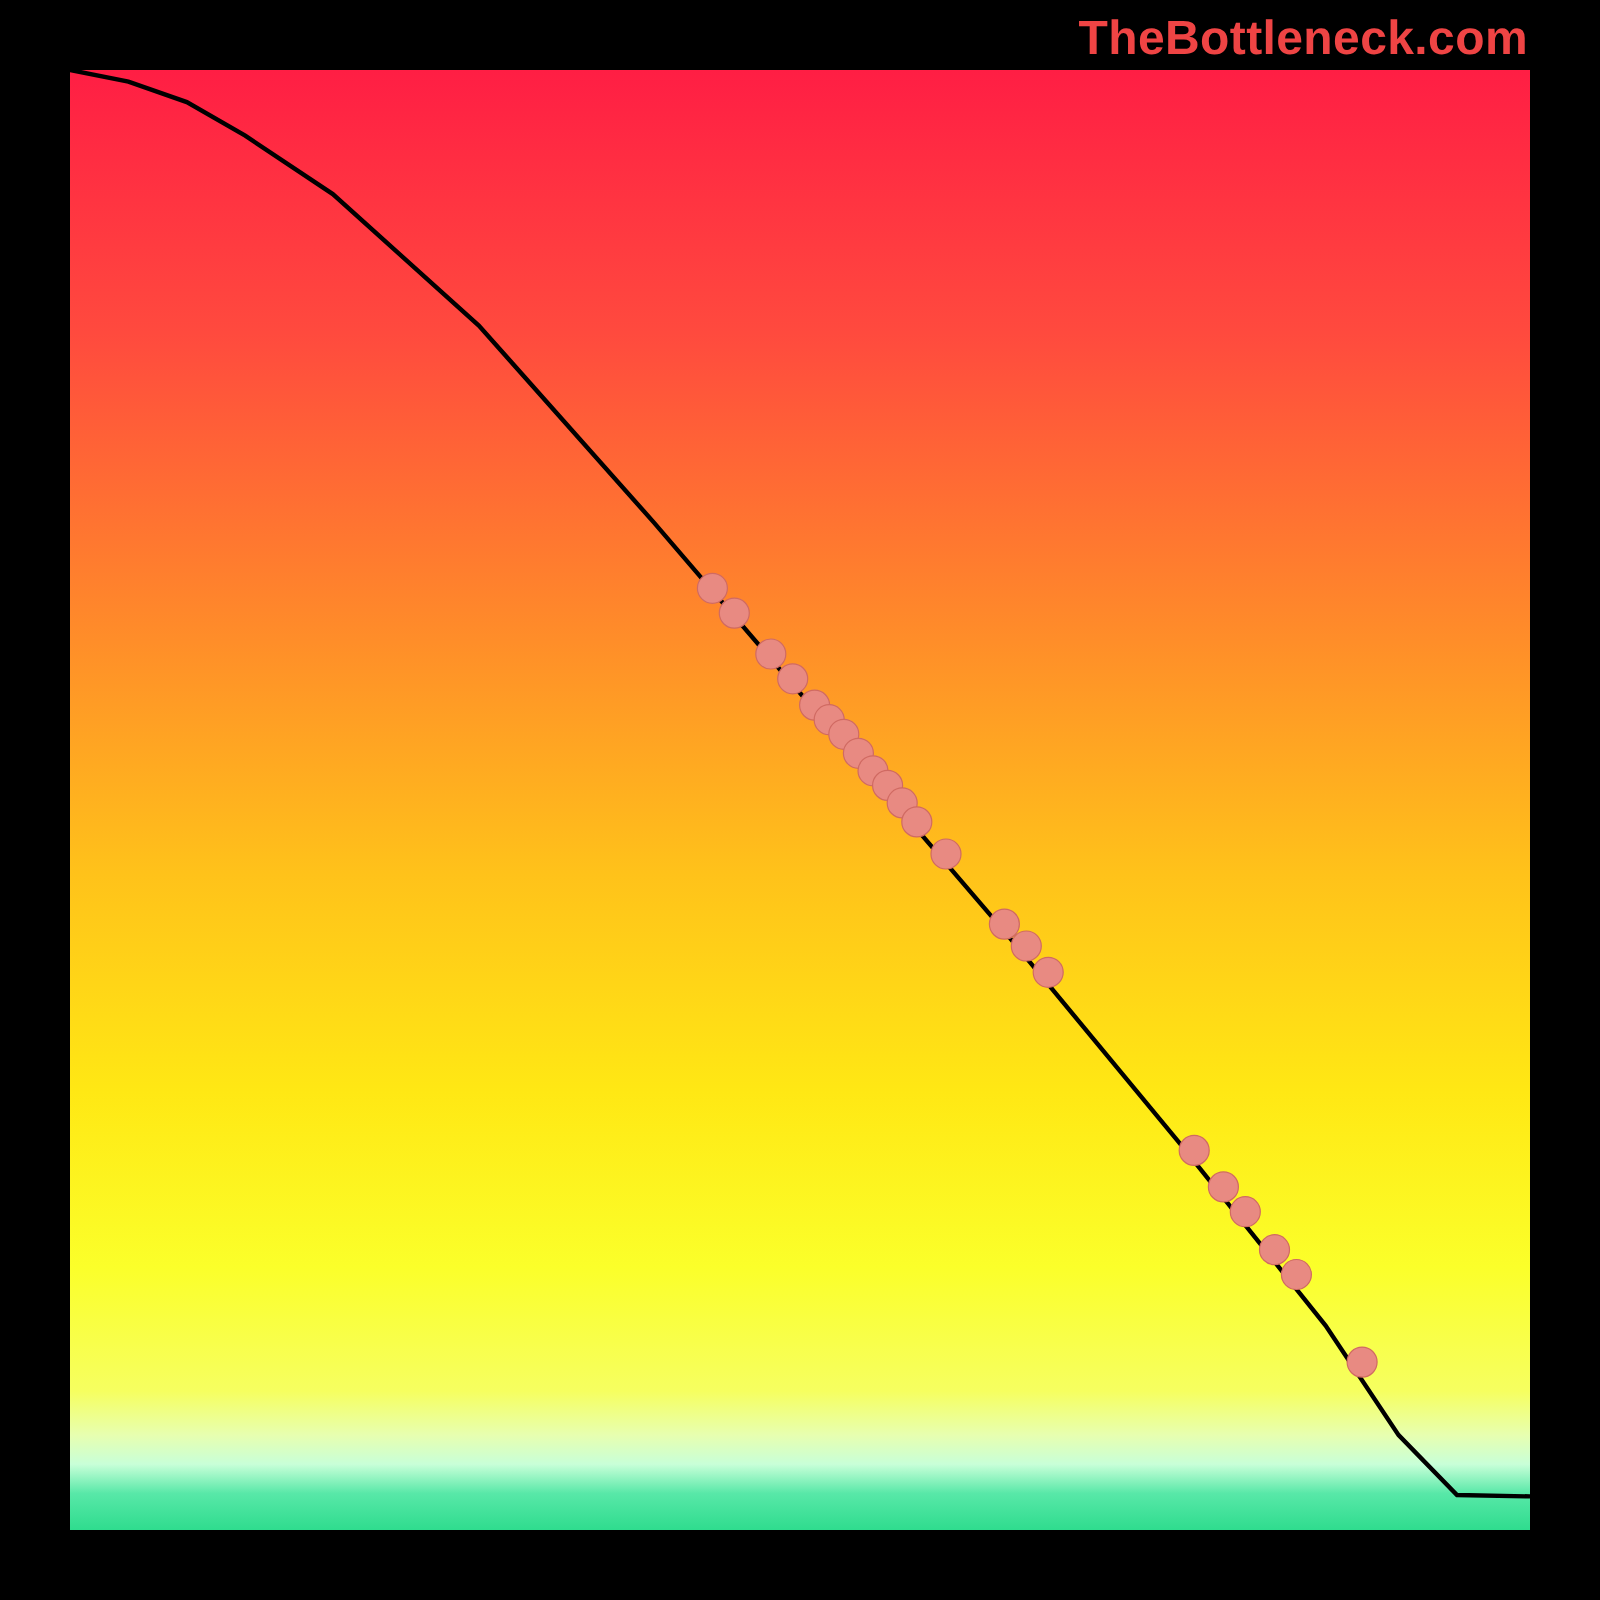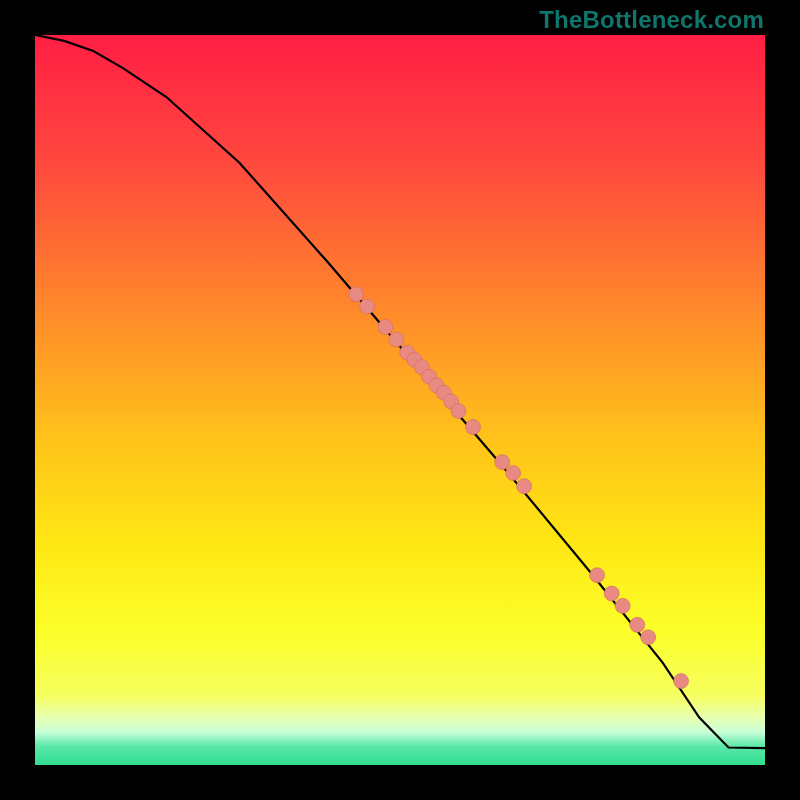--- a/index.html
+++ b/index.html
@@ -24,21 +24,21 @@
     width: 730px;
     height: 730px;
     
   }
   .watermark {
     position: absolute;
     top: 6px;
     right: 36px;
     font-size: 24px;
     font-weight: 600;
-    color: #0f766e;
+    color: #ef4444;
     letter-spacing: 0.2px;
     user-select: none;
   }
   svg {
     display: block;
   }
 </style>
 </head>
 <body>
 

